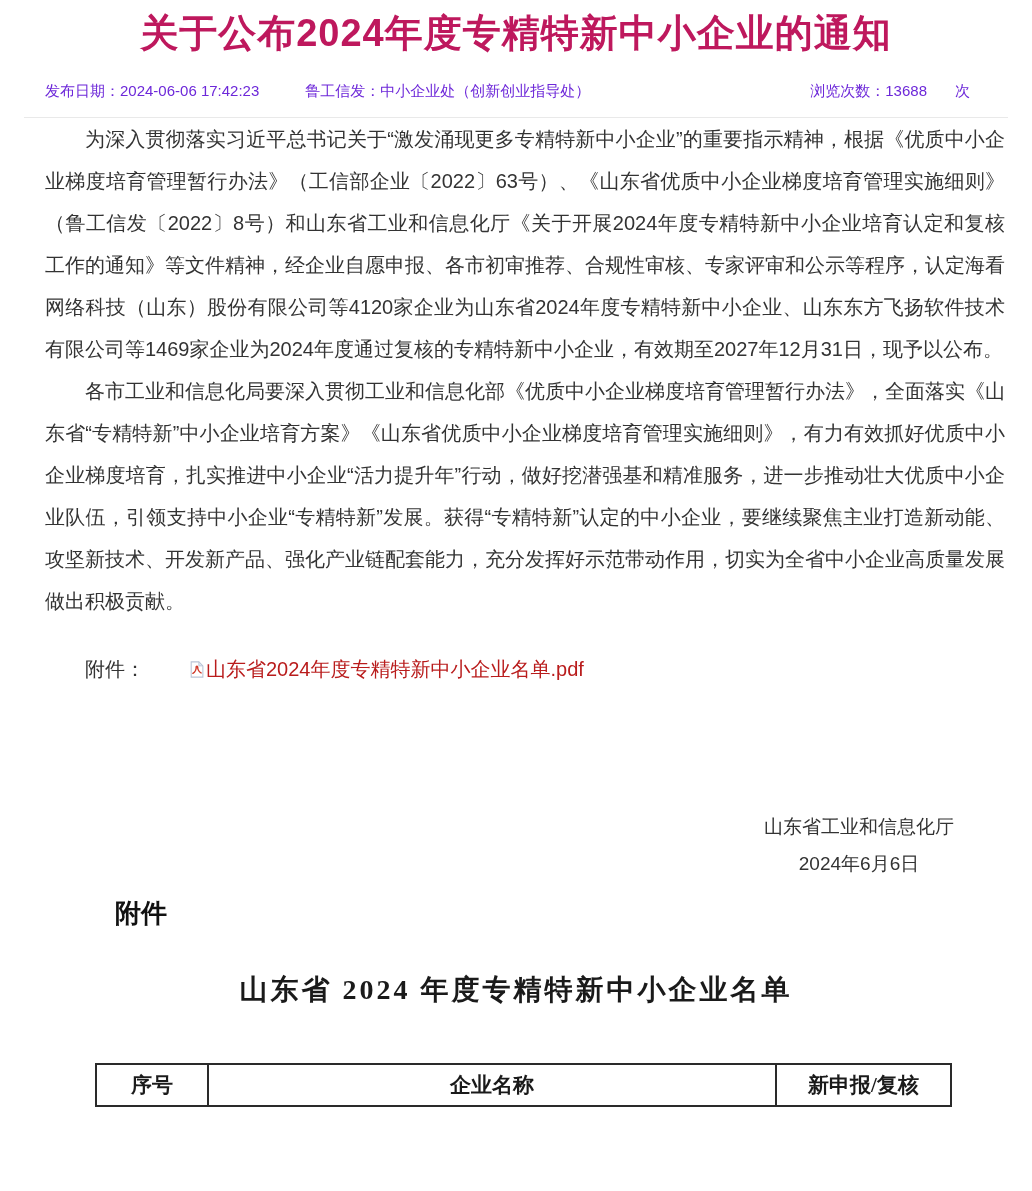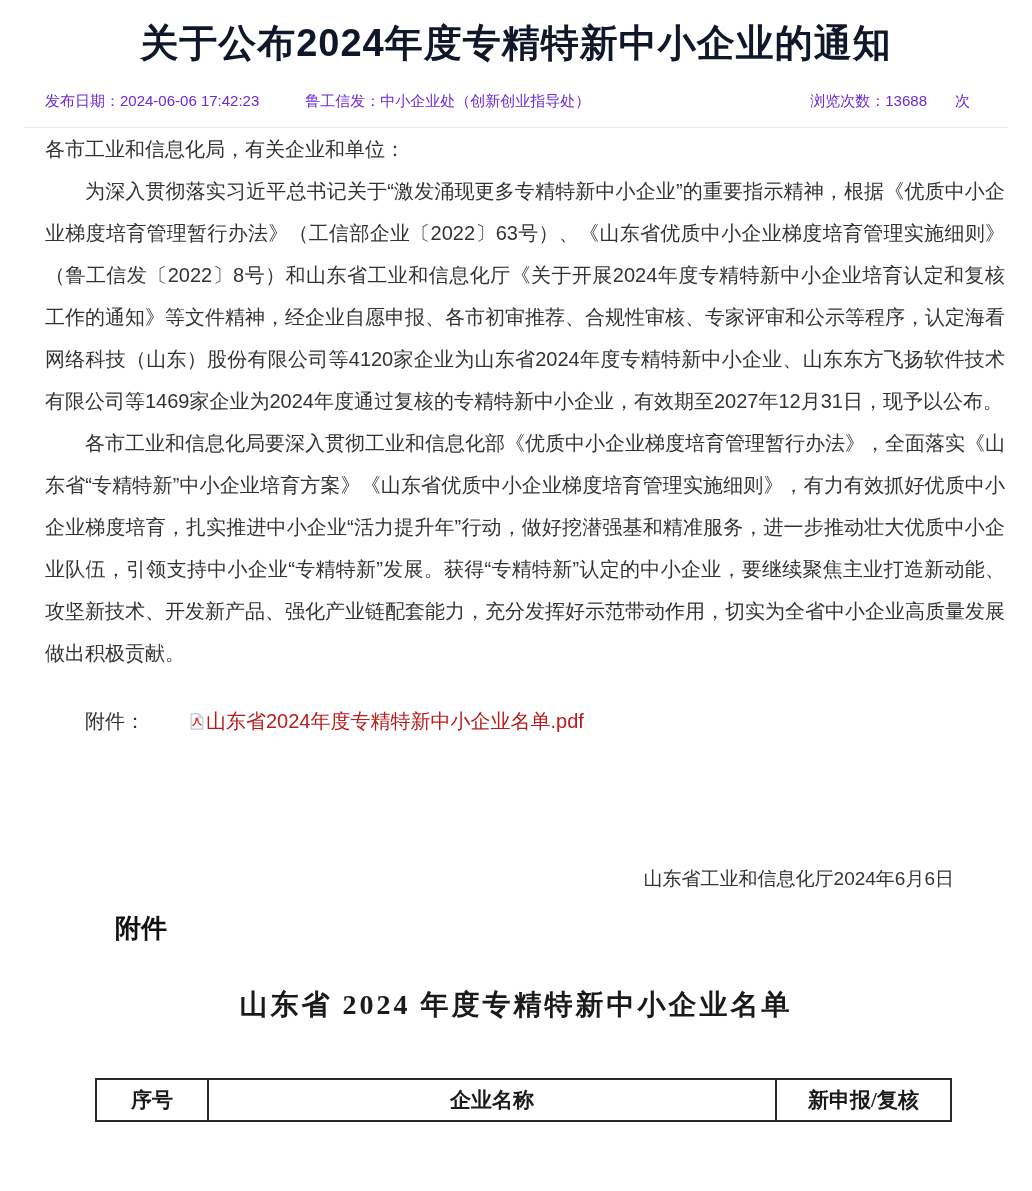--- a/index.html
+++ b/index.html
@@ -5,25 +5,25 @@
   * { box-sizing: border-box; }
   html, body { margin: 0; padding: 0; background: #ffffff; }
   body {
     width: 1032px;
     font-family: "Liberation Sans", "DejaVu Sans", sans-serif;
     color: #333;
   }
   .page { width: 1032px; min-height: 1191px; background: #fff; overflow: hidden; }
 
   .doc-title {
-    margin: 18px 40px 0;
+    margin: 8px 40px 0;
     text-align: center;
     font-size: 38px;
     font-weight: 700;
-    color: #0f172a;
+    color: #be185d;
     letter-spacing: 1px;
     line-height: 50px;
   }
 
   .meta-bar {
     display: flex;
     align-items: center;
     margin: 24px 62px 0 45px;
     font-size: 15px;
     color: #6d28d9;
@@ -55,21 +55,21 @@
     text-align: left;
     white-space: nowrap;
   }
   .pdf-icon { display: inline-block; vertical-align: -2px; margin: 0 1px 0 3px; line-height: 0; }
   .attachment-link { color: #b91c1c; text-decoration: none; cursor: pointer; }
 
   .signature {
     margin: 118px 78px 0 auto;
     width: max-content;
     display: flex;
-    flex-direction: row;
+    flex-direction: column;
     align-items: center;
     font-size: 19px;
     line-height: 37px;
     color: #333;
   }
 
   .appendix-label {
     margin: 14px 8px 0 115px;
     font-size: 26px;
     font-weight: 700;
@@ -115,21 +115,20 @@
 
   <div class="meta-bar">
     <span class="meta-publish"><span>发布日期：</span><span>2024-06-06 17:42:23</span></span>
     <span class="meta-source"><span>鲁工信发：</span><span>中小企业处（创新创业指导处）</span></span>
     <span class="meta-views"><span>浏览次数：</span><span>13688</span><span class="meta-views-unit">次</span></span>
   </div>
 
   <hr class="divider">
 
   <div class="article">
-    <p>各市工业和信息化局，有关企业和单位：</p>
     <p class="indent">为深入贯彻落实习近平总书记关于“激发涌现更多专精特新中小企业”的重要指示精神，根据《优质中小企业梯度培育管理暂行办法》（工信部企业〔2022〕63号）、《山东省优质中小企业梯度培育管理实施细则》（鲁工信发〔2022〕8号）和山东省工业和信息化厅《关于开展2024年度专精特新中小企业培育认定和复核工作的通知》等文件精神，经企业自愿申报、各市初审推荐、合规性审核、专家评审和公示等程序，认定海看网络科技（山东）股份有限公司等4120家企业为山东省2024年度专精特新中小企业、山东东方飞扬软件技术有限公司等1469家企业为2024年度通过复核的专精特新中小企业，有效期至2027年12月31日，现予以公布。</p>
     <p class="indent">各市工业和信息化局要深入贯彻工业和信息化部《优质中小企业梯度培育管理暂行办法》，全面落实《山东省“专精特新”中小企业培育方案》《山东省优质中小企业梯度培育管理实施细则》，有力有效抓好优质中小企业梯度培育，扎实推进中小企业“活力提升年”行动，做好挖潜强基和精准服务，进一步推动壮大优质中小企业队伍，引领支持中小企业“专精特新”发展。获得“专精特新”认定的中小企业，要继续聚焦主业打造新动能、攻坚新技术、开发新产品、强化产业链配套能力，充分发挥好示范带动作用，切实为全省中小企业高质量发展做出积极贡献。</p>
 
     <p class="attachment-line">
       <span>附件：</span><span class="pdf-icon"><svg width="17" height="17" viewBox="0 0 16 16">
             <path d="M3 0.8 h7.2 l3.8 3.8 v10.6 h-11 z" fill="#ffffff" stroke="#b9c4d6" stroke-width="1"></path>
             <path d="M10.2 0.8 l3.8 3.8 h-3.8 z" fill="#dfe6f0" stroke="#b9c4d6" stroke-width="0.8"></path>
             <path d="M4.6 11.6 c2.2 -1.2 3.2 -4.2 3.1 -5.8 c-0.1 -1.1 1.4 -1.1 1.4 0.1 c0 2 1.6 4.6 3.2 5.3" stroke="#d03a2b" fill="none" stroke-width="1.4" stroke-linecap="round"></path>
           </svg></span><a class="attachment-link">山东省2024年度专精特新中小企业名单.pdf</a>
     </p>

